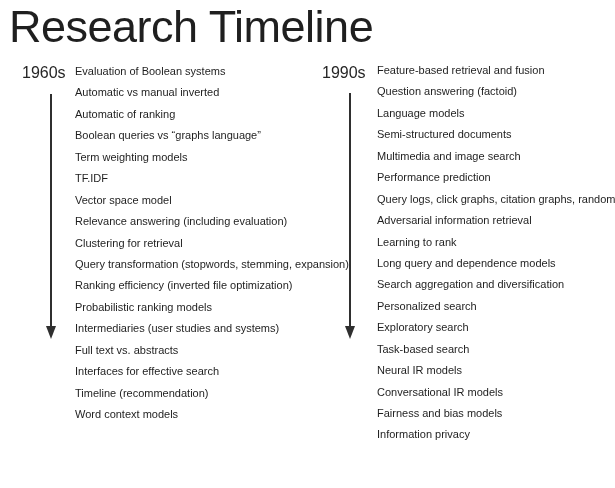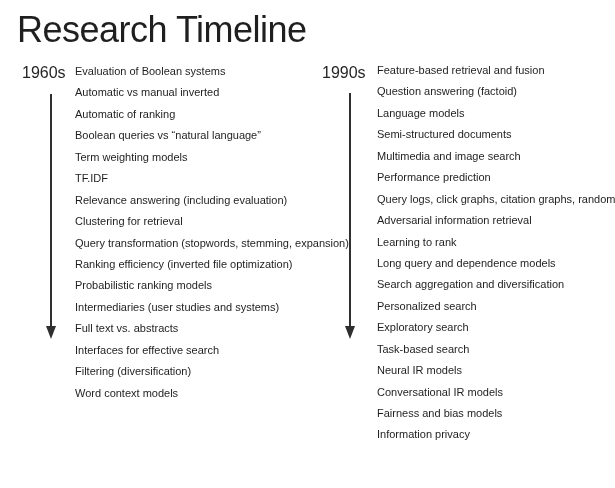--- a/index.html
+++ b/index.html
@@ -12,22 +12,22 @@
     position: relative;
     width: 615px;
     height: 488px;
     background: var(--bg, #ffffff);
     overflow: hidden;
   }
   .title {
     position: absolute;
     left: 9px;
     top: 1px;
-    margin: 8px;
-    font-size: 36px;
+    margin: 0;
+    font-size: 45px;
     font-weight: 300;
     letter-spacing: -0.5px;
     color: var(--title-color, #1f1f1f);
     white-space: nowrap;
   }
   .era {
     position: absolute;
     font-size: 16px;
     color: var(--era-color, #262626);
     white-space: nowrap;
@@ -83,44 +83,45 @@
 
   <div class="items items-a">
 
       <div class="item">Evaluation of Boolean systems</div>
 
       <div class="item">Automatic vs manual inverted</div>
 
 
       <div class="item">Automatic of ranking</div>
 
-      <div class="item">Boolean queries vs “natural language”</div>
+      <div class="item">Boolean queries vs “graphs language”</div>
 
       <div class="item">Term weighting models</div>
 
       <div class="item">TF.IDF</div>
 
+      <div class="item">Vector space model</div>
 
       <div class="item">Relevance answering (including evaluation)</div>
 
       <div class="item">Clustering for retrieval</div>
 
       <div class="item">Query transformation (stopwords, stemming, expansion)</div>
 
       <div class="item">Ranking efficiency (inverted file optimization)</div>
 
       <div class="item">Probabilistic ranking models</div>
 
       <div class="item">Intermediaries (user studies and systems)</div>
 
       <div class="item">Full text vs. abstracts</div>
 
       <div class="item">Interfaces for effective search</div>
 
-      <div class="item">Filtering (diversification)</div>
+      <div class="item">Timeline (recommendation)</div>
 
       <div class="item">Word context models</div>
 
     </div>
 
   <div class="era era-b">1990s</div>
 
   <div class="arrow arrow-b">
     <div class="shaft"></div>
     <div class="head"></div>

